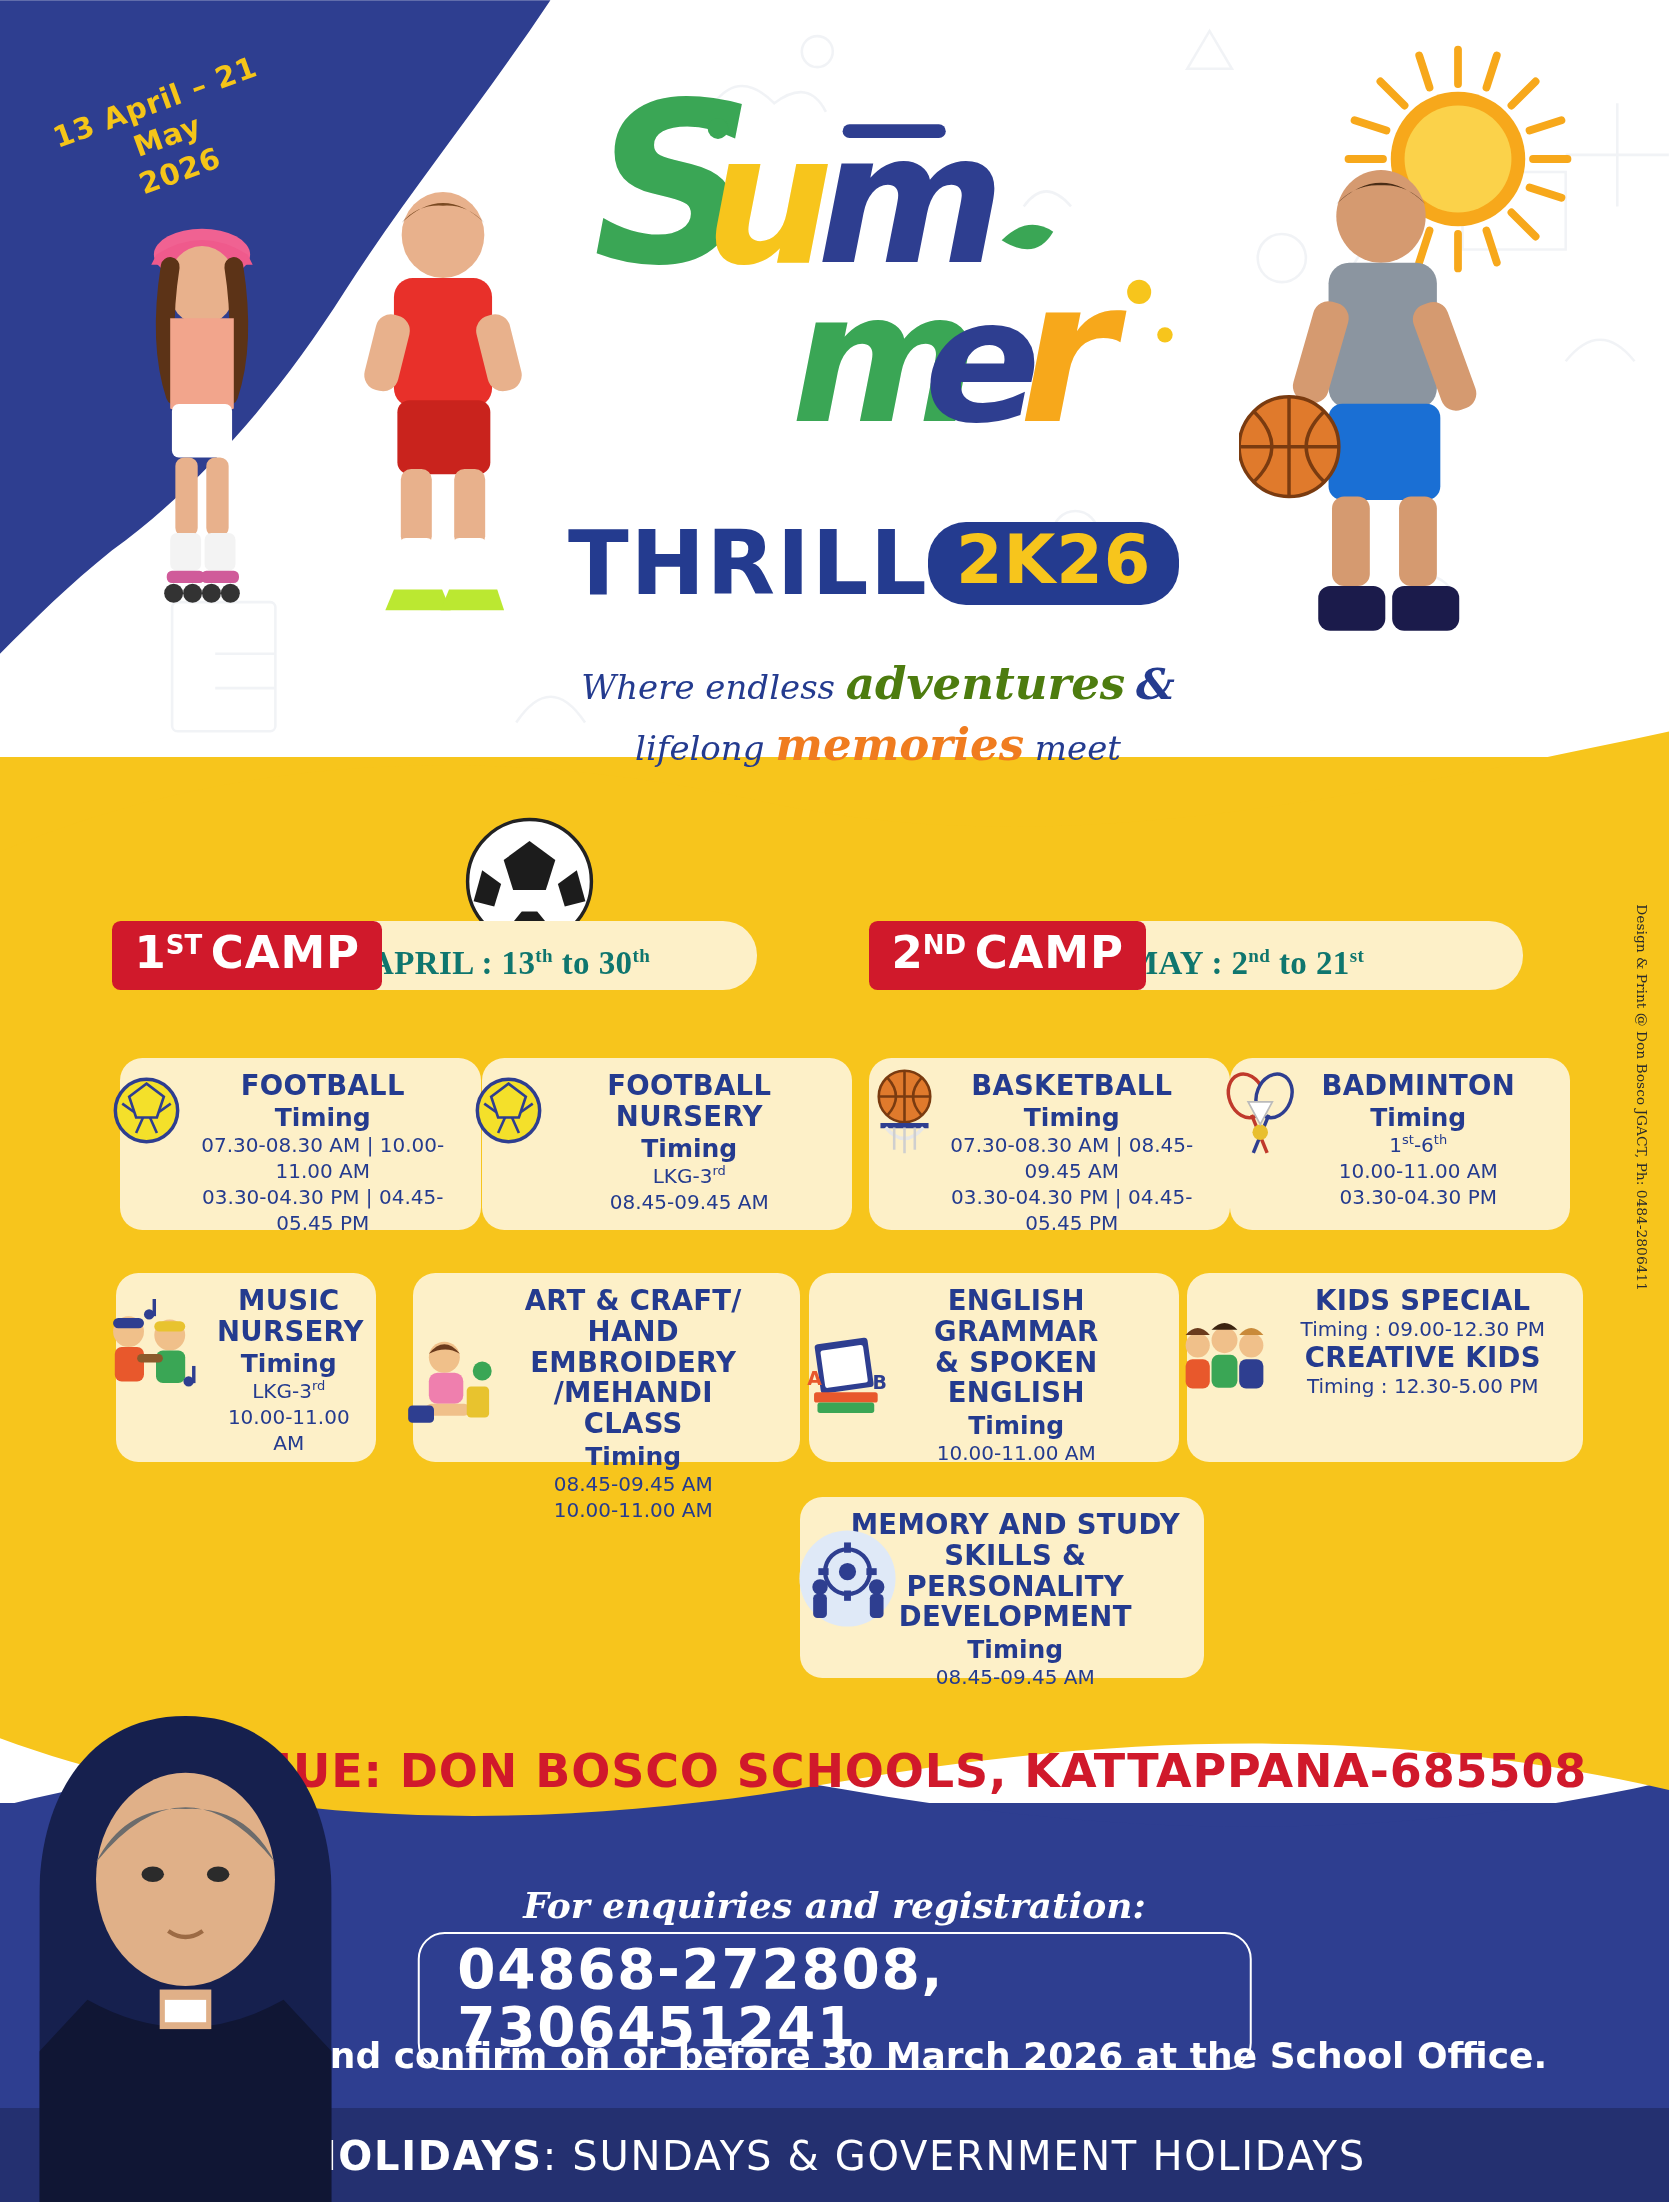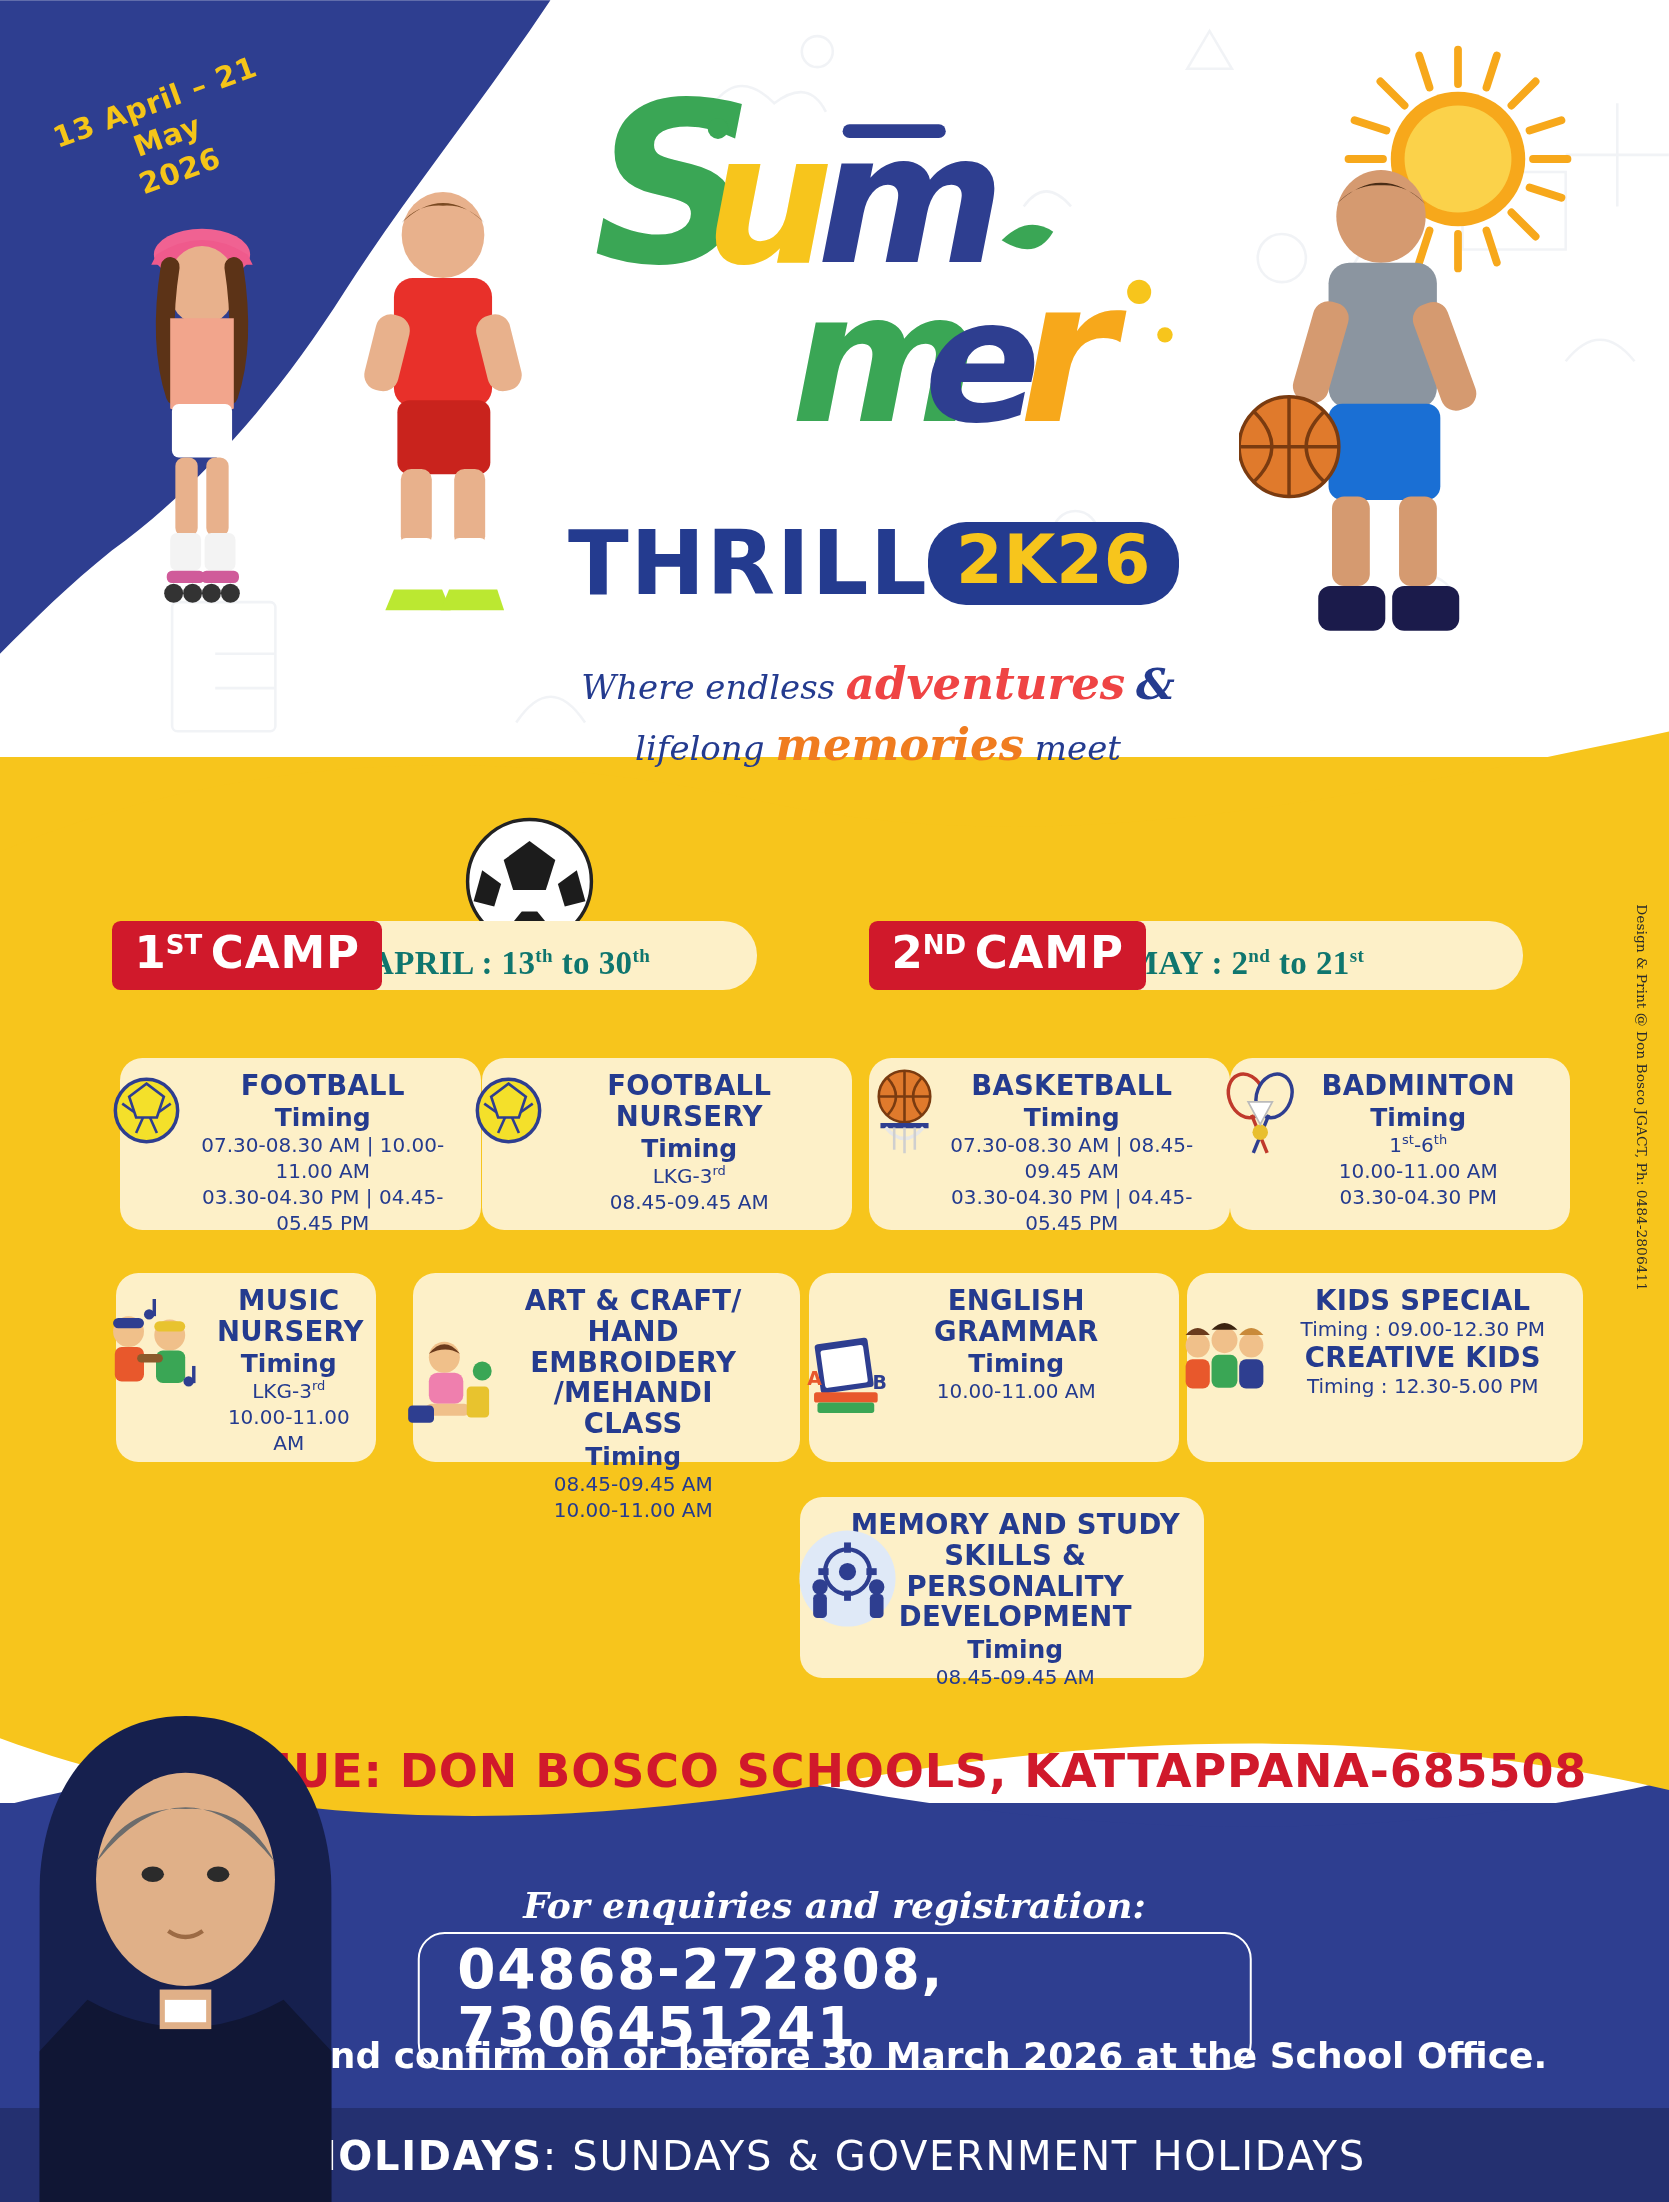--- a/index.html
+++ b/index.html
@@ -108,21 +108,21 @@
     width: 654px;
     z-index: 5;
     text-align: center;
     font-family: "DejaVu Serif", serif;
     font-style: italic;
     color: #243b8f;
     line-height: 1.35;
   }
   .tagline .l1 { font-size: 34px; }
   .tagline .l2 { font-size: 34px; }
-  .tagline .hl-red { color: #ef4444; font-weight: 700; font-size: 45px; }
+  .tagline .hl-red { color: #4d7c0f; font-weight: 700; font-size: 45px; }
   .tagline .hl-org { color: #f07c1f; font-weight: 700; font-size: 45px; }
   .tagline .amp { color: #243b8f; font-weight: 700; font-size: 43px; }
 
   
   .sun { position: absolute; right: 86px; top: 34px; z-index: 4; }
 
   
   .kid { position: absolute; z-index: 4; }
   #kid-girl { left: 103px; top: 215px; }
   #kid-football { left: 318px; top: 185px; }
@@ -613,20 +613,21 @@
   <div class="card" id="card-english">
     <svg class="card-icon" style="left:-6.9px;top:52px" width="86" height="95" viewBox="0 0 100 110">
       <rect x="18" y="18" width="62" height="58" rx="4" fill="#2e3e90" transform="rotate(-8 49 47)"></rect>
       <rect x="24" y="26" width="50" height="44" rx="3" fill="#ffffff" transform="rotate(-8 49 48)"></rect>
       <rect x="14" y="78" width="74" height="12" rx="3" fill="#e8582c"></rect>
       <rect x="18" y="90" width="66" height="12" rx="3" fill="#3aa655"></rect>
       <text x="6" y="70" font-family="DejaVu Sans, sans-serif" font-size="22" font-weight="700" fill="#e8582c">A</text>
       <text x="82" y="74" font-family="DejaVu Sans, sans-serif" font-size="22" font-weight="700" fill="#2e3e90">B</text>
     </svg>
     <div class="cname">ENGLISH GRAMMAR</div>
+    <div class="cname">&amp; SPOKEN ENGLISH</div>
     <div class="ctime-label">Timing</div>
     <div class="cline">10.00-11.00 AM</div>
   </div>
 
   <div class="card" id="card-kids">
     <svg class="card-icon" style="left:-10.3px;top:43px" width="95" height="95" viewBox="0 0 110 110">
       <circle cx="24" cy="34" r="14" fill="#f0c08a"></circle>
         <rect x="10" y="50" width="28" height="34" rx="8" fill="#e8582c"></rect>
       <circle cx="55" cy="28" r="15" fill="#f0c08a"></circle>
         <rect x="40" y="45" width="30" height="38" rx="8" fill="#3aa655"></rect>

